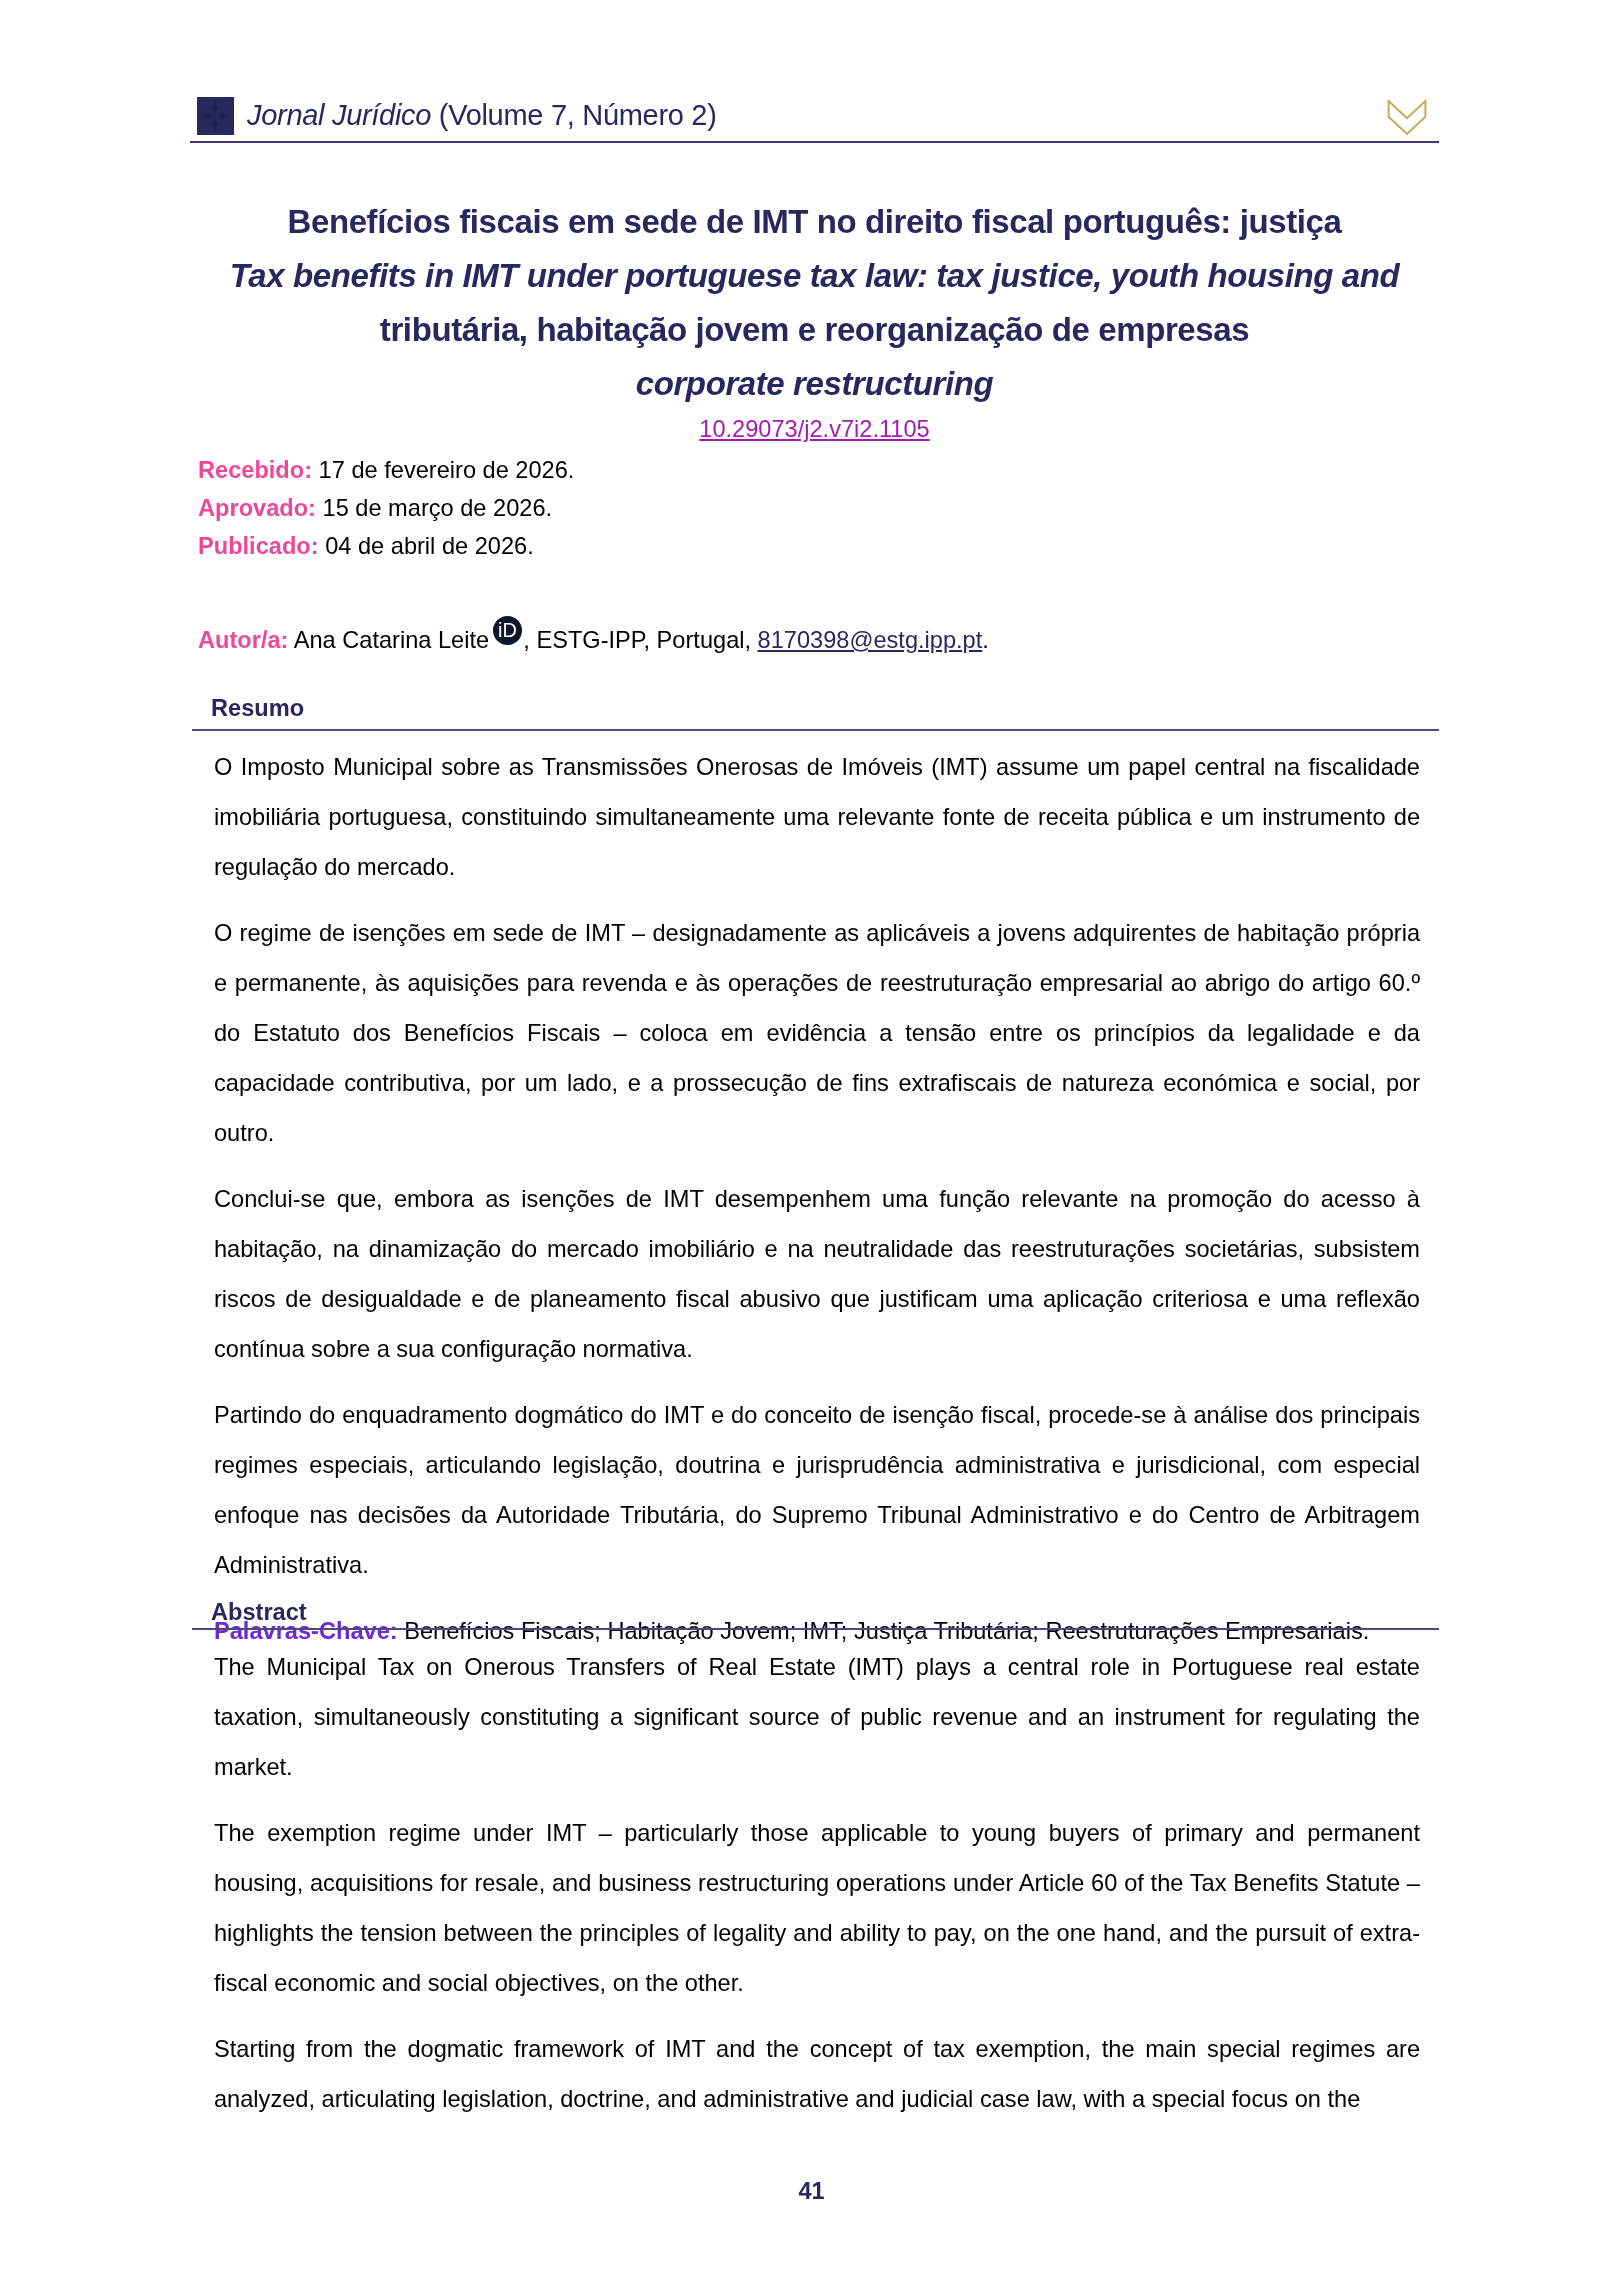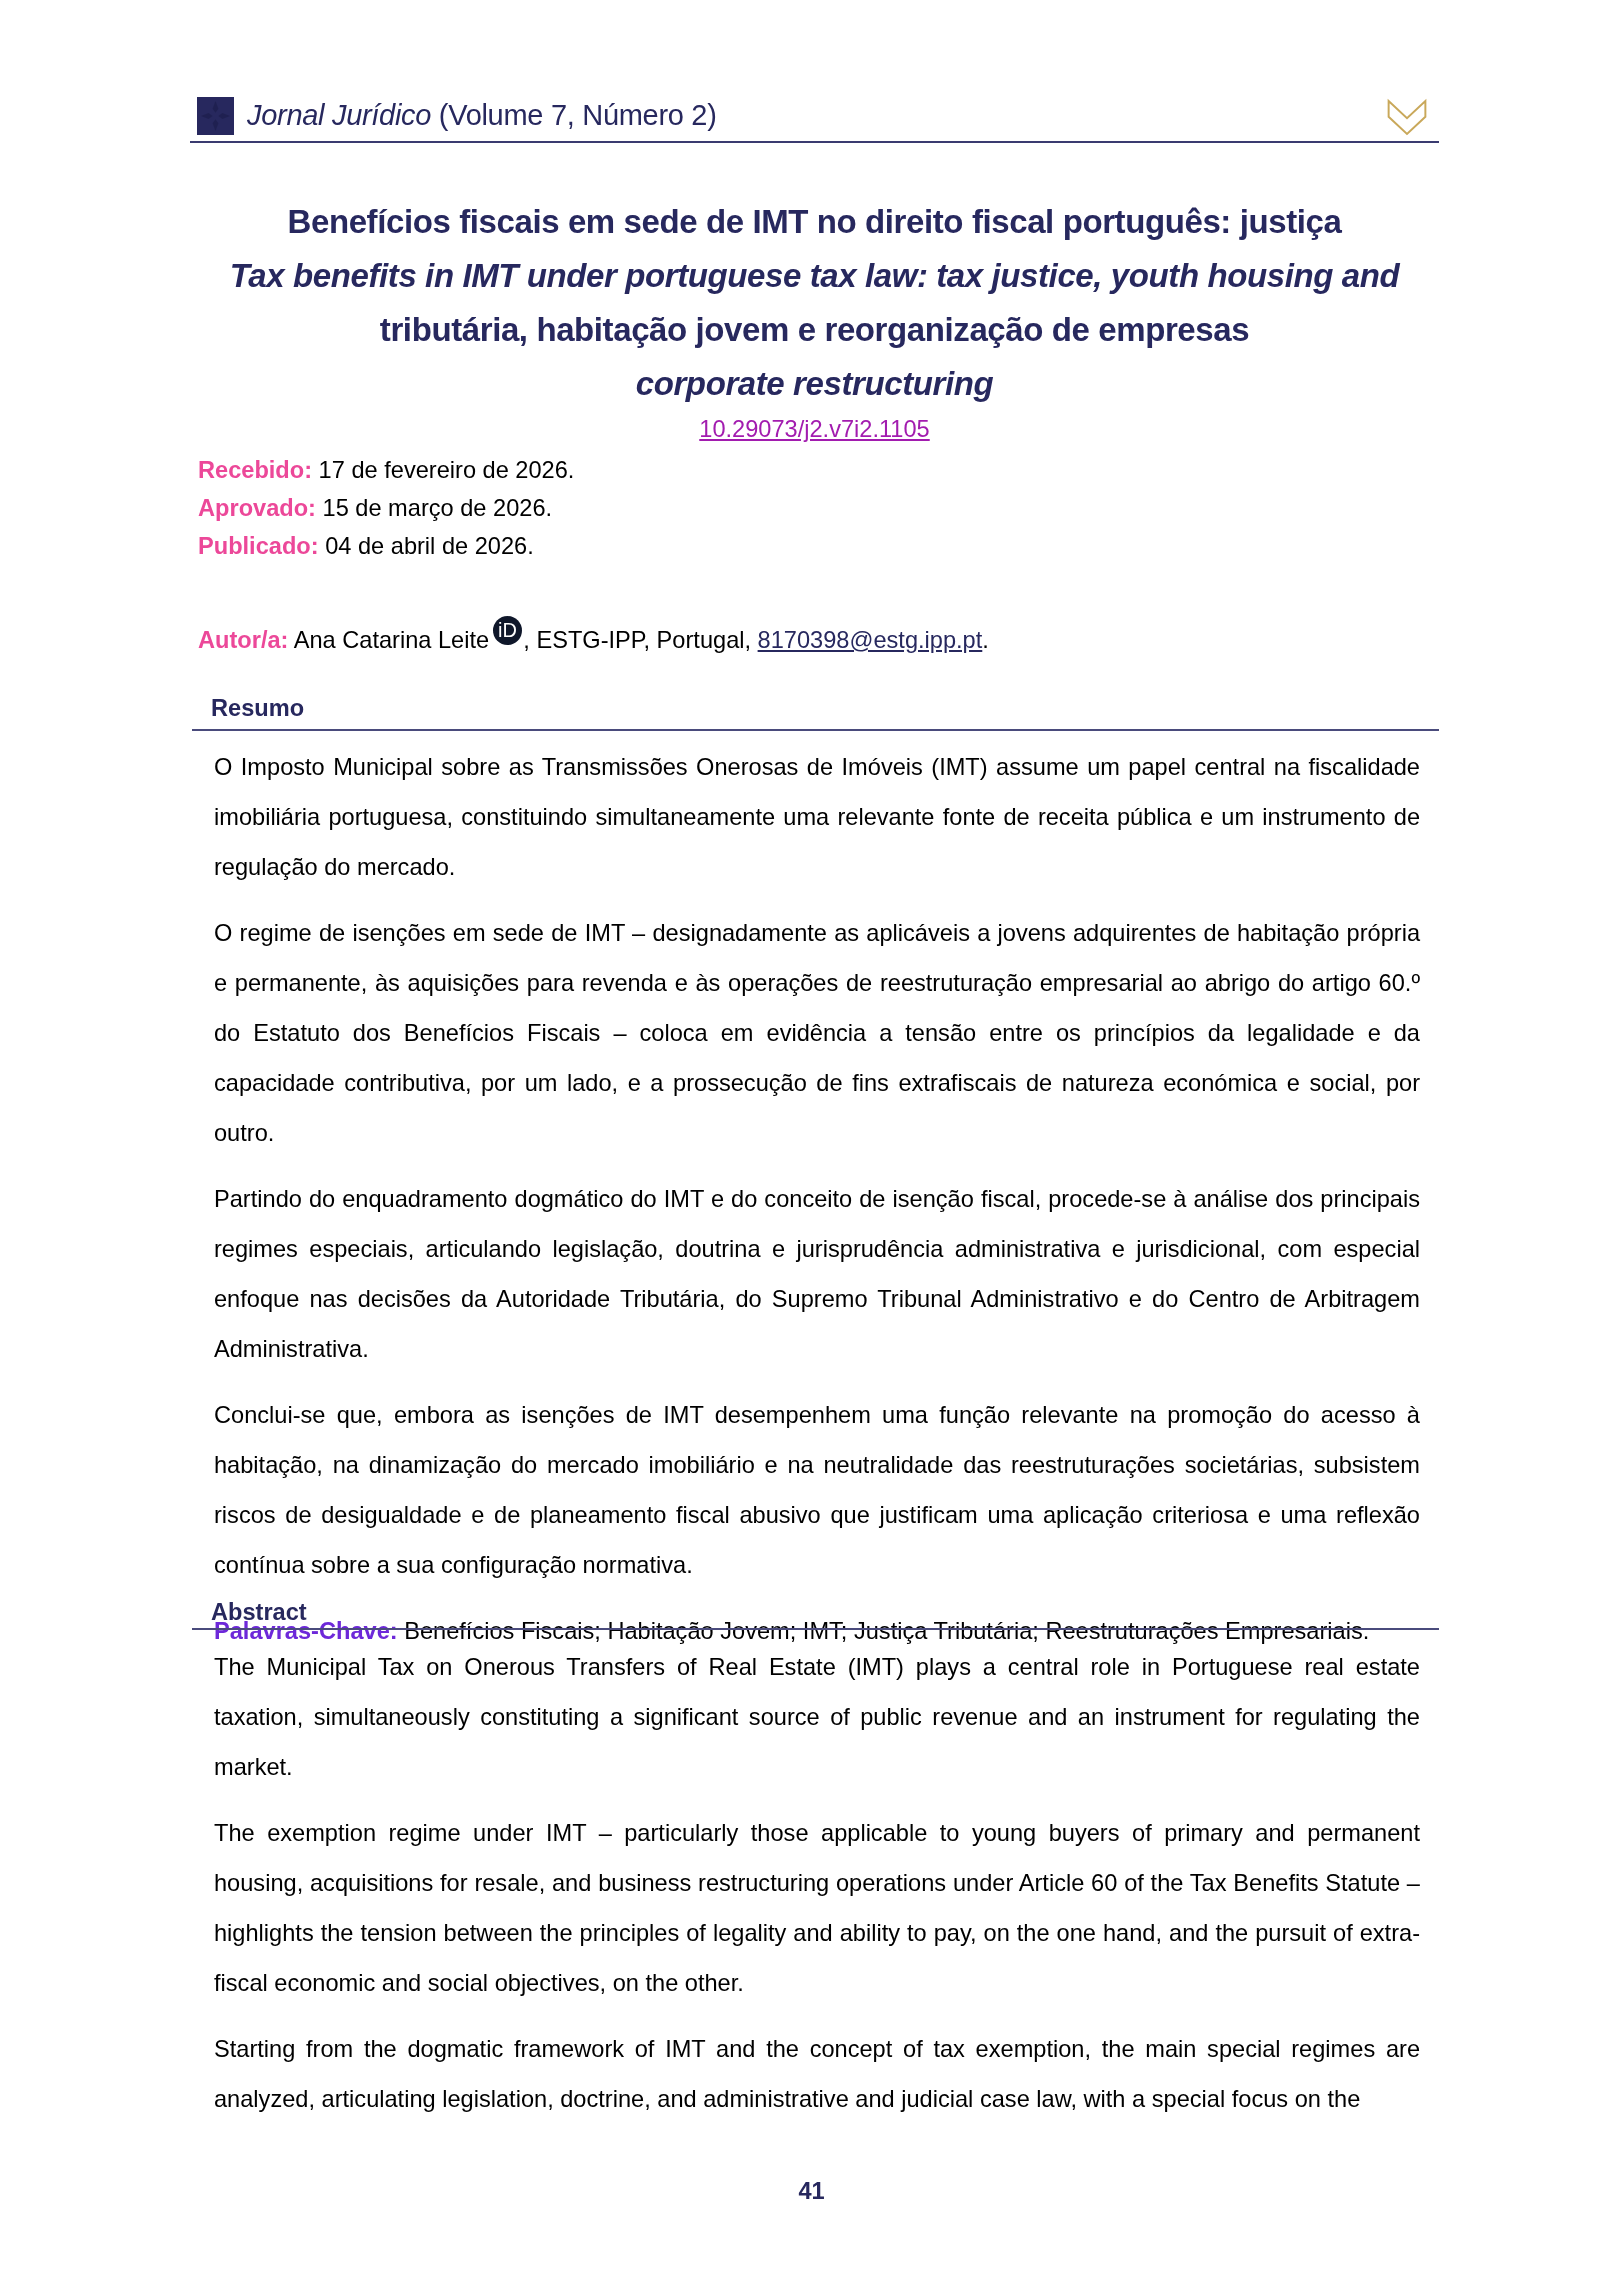--- a/index.html
+++ b/index.html
@@ -75,22 +75,22 @@
 
 <div class="meta author" style="top:616px;">
   <b>Autor/a:</b><span> Ana Catarina Leite</span><span class="orcid">iD</span><span>, ESTG-IPP, Portugal, </span><a href="#">8170398@estg.ipp.pt</a><span>.</span>
 </div>
 
 <div class="sec-head" style="top:692px;">Resumo</div>
 <div class="sec-rule" style="top:729px;"></div>
 <div class="body-text" style="top:726px;">
   <p>O Imposto Municipal sobre as Transmissões Onerosas de Imóveis (IMT) assume um papel central na fiscalidade imobiliária portuguesa, constituindo simultaneamente uma relevante fonte de receita pública e um instrumento de regulação do mercado.</p>
   <p>O regime de isenções em sede de IMT – designadamente as aplicáveis a jovens adquirentes de habitação própria e permanente, às aquisições para revenda e às operações de reestruturação empresarial ao abrigo do artigo 60.º do Estatuto dos Benefícios Fiscais – coloca em evidência a tensão entre os princípios da legalidade e da capacidade contributiva, por um lado, e a prossecução de fins extrafiscais de natureza económica e social, por outro.</p>
+  <p>Conclui-se que, embora as isenções de IMT desempenhem uma função relevante na promoção do acesso à habitação, na dinamização do mercado imobiliário e na neutralidade das reestruturações societárias, subsistem riscos de desigualdade e de planeamento fiscal abusivo que justificam uma aplicação criteriosa e uma reflexão contínua sobre a sua configuração normativa.</p>
   <p>Partindo do enquadramento dogmático do IMT e do conceito de isenção fiscal, procede-se à análise dos principais regimes especiais, articulando legislação, doutrina e jurisprudência administrativa e jurisdicional, com especial enfoque nas decisões da Autoridade Tributária, do Supremo Tribunal Administrativo e do Centro de Arbitragem Administrativa.</p>
-  <p>Conclui-se que, embora as isenções de IMT desempenhem uma função relevante na promoção do acesso à habitação, na dinamização do mercado imobiliário e na neutralidade das reestruturações societárias, subsistem riscos de desigualdade e de planeamento fiscal abusivo que justificam uma aplicação criteriosa e uma reflexão contínua sobre a sua configuração normativa.</p>
   <p class="kw"><b>Palavras-Chave:</b><span> Benefícios Fiscais; Habitação Jovem; IMT; Justiça Tributária; Reestruturações Empresariais.</span></p>
 </div>
 
 <div class="sec-head" style="top:1596px;">Abstract</div>
 <div class="sec-rule" style="top:1628px;"></div>
 <div class="body-text" style="top:1626px;">
   <p>The Municipal Tax on Onerous Transfers of Real Estate (IMT) plays a central role in Portuguese real estate taxation, simultaneously constituting a significant source of public revenue and an instrument for regulating the market.</p>
   <p>The exemption regime under IMT – particularly those applicable to young buyers of primary and permanent housing, acquisitions for resale, and business restructuring operations under Article 60 of the Tax Benefits Statute – highlights the tension between the principles of legality and ability to pay, on the one hand, and the pursuit of extra-fiscal economic and social objectives, on the other.</p>
   <p>Starting from the dogmatic framework of IMT and the concept of tax exemption, the main special regimes are analyzed, articulating legislation, doctrine, and administrative and judicial case law, with a special focus on the</p>
 </div>

